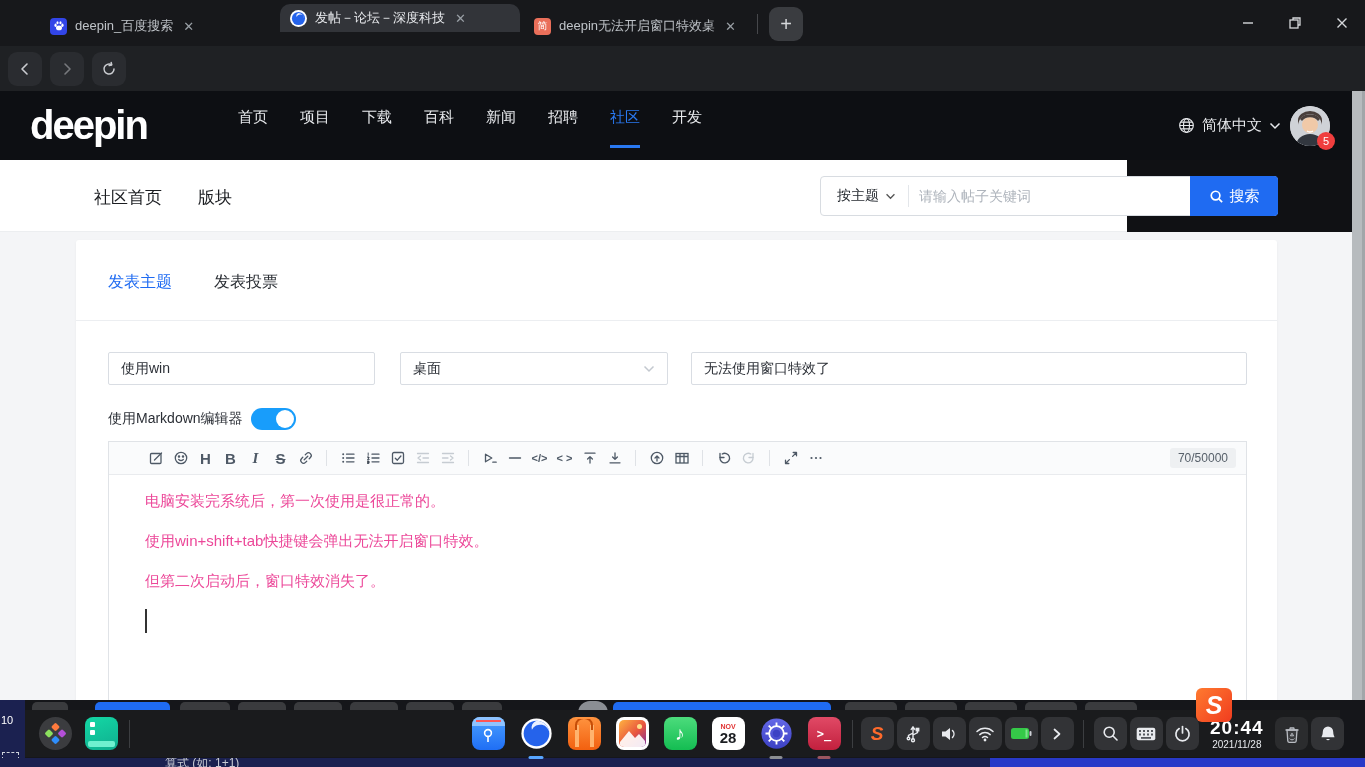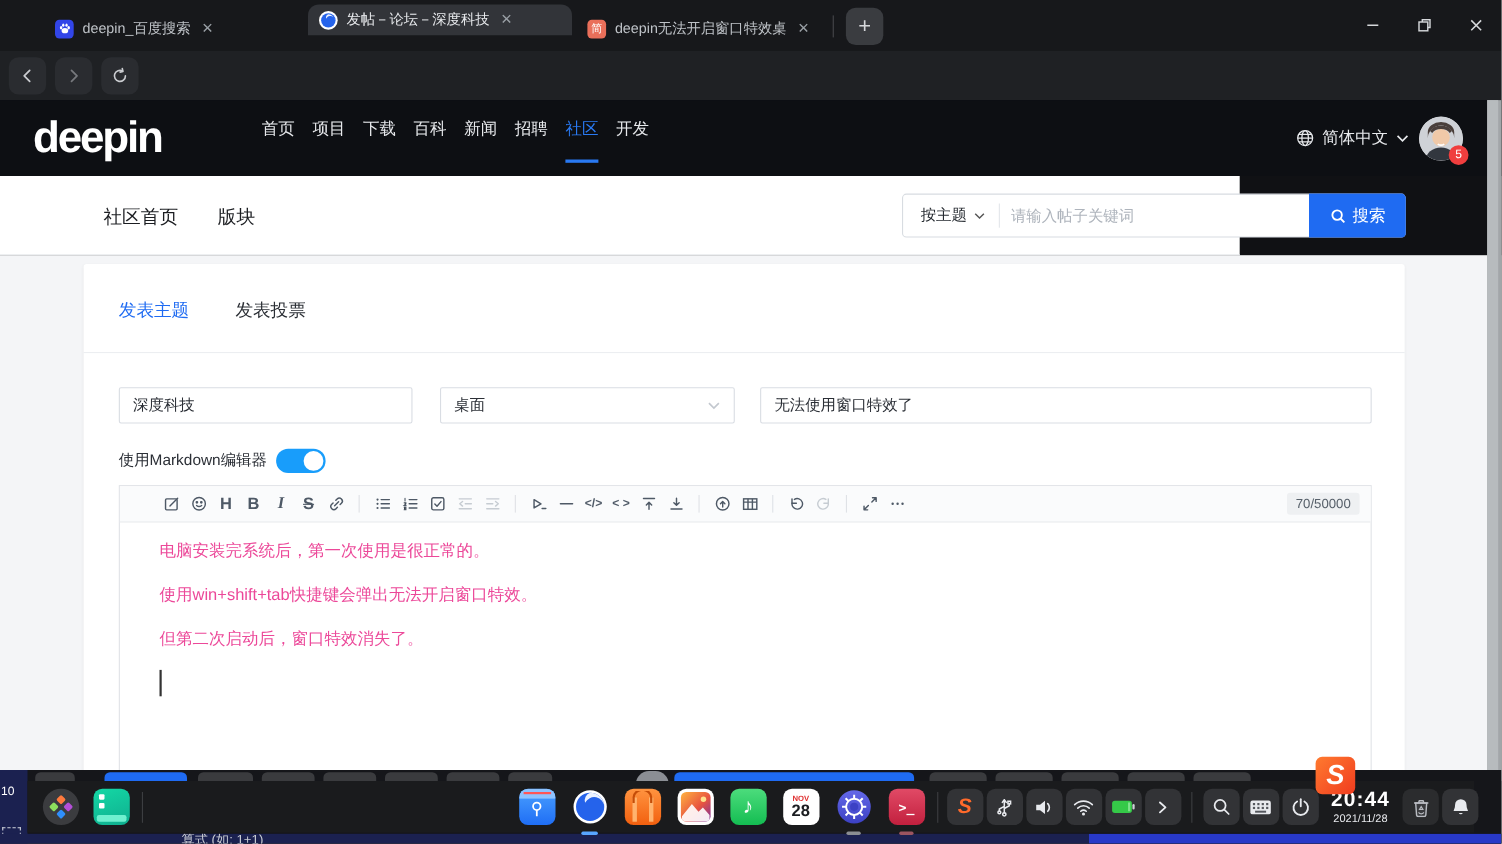--- a/index.html
+++ b/index.html
@@ -18,21 +18,21 @@
   .winctl { position:absolute; top:8px; width:30px; height:30px; display:flex; align-items:center; justify-content:center; color:#d6d8db; }
 
   .urlbar { left:0; top:46px; width:1365px; height:45px; background:#1f2124; display:flex; align-items:center; }
   .navbtn { width:34px; height:34px; border-radius:9px; background:#2a2c30; margin-left:8px; display:flex; align-items:center; justify-content:center; }
   .urlfield { position:absolute; left:145px; top:52px; width:1167px; height:33px; background:#2a2c30; border-radius:17px; display:flex; align-items:center; color:#e8eaed; font-size:14px; gap:9px; padding-left:18px; }
   .urlicons { position:absolute; right:18px; top:0; height:33px; display:flex; align-items:center; gap:16px; }
 
   
   .siteheader { left:0; top:91px; width:1365px; height:69px; background:#0d0f13; display:flex; align-items:center; }
   .logo { position:absolute; left:30px; top:12px; font-size:40px; font-weight:bold; color:#fff; letter-spacing:-2px; }
-  .sitenav { position:absolute; left:238px; top:0; height:49px; display:flex; align-items:center; gap:16px; }
+  .sitenav { position:absolute; left:238px; top:0; height:49px; display:flex; align-items:center; gap:32px; }
   .sitenav .nav-item { color:#e7e9ec; font-size:15px; padding:24px 0 21px; }
   .sitenav .nav-item.active { color:#2979f2; border-bottom:3px solid #2979f2; padding-bottom:18px; }
   .langsel { position:absolute; left:1178px; top:0; height:69px; display:flex; align-items:center; gap:7px; color:#e7e9ec; font-size:15px; }
   .avatar { position:absolute; left:1290px; top:106px; width:40px; height:40px; border-radius:50%; background:#d7d9dd; overflow:hidden; }
   .badge { position:absolute; left:1317px; top:132px; width:18px; height:18px; border-radius:50%; background:#f03e3e; color:#fff; font-size:11px; display:flex; align-items:center; justify-content:center; }
 
   
   .communitybar { left:0; top:160px; width:1127px; height:72px; background:#fff; border-bottom:1px solid #eceef0; }
   .comlink { position:absolute; top:26px; font-size:17px; color:#1b1d21; }
   .searchbox { position:absolute; left:820px; top:176px; width:458px; height:40px; border:1px solid #d8dce1; border-radius:4px; background:#fff; display:flex; align-items:center; }
@@ -244,21 +244,21 @@
 
 <div class="abs content">
   <div class="card">
     <div class="card-tabs">
       <span class="card-tab active">发表主题</span>
       <span class="card-tab">发表投票</span>
     </div>
     <div class="card-div"></div>
 
     <div class="field" style="left:32px;width:267px;">
-      <span>深度科技</span>
+      <span>使用win</span>
     </div>
     <div class="field" style="left:324px;width:268px;justify-content:space-between;">
       <span>桌面</span>
       <svg width="12" height="8" viewBox="0 0 12 8" fill="none" stroke="#c3c8cf" stroke-width="1.5">
           <path d="M1.5 1.5 L6 6 L10.5 1.5"></path>
         </svg>
     </div>
     <div class="field" style="left:615px;width:556px;">
       <span>无法使用窗口特效了</span>
     </div>

